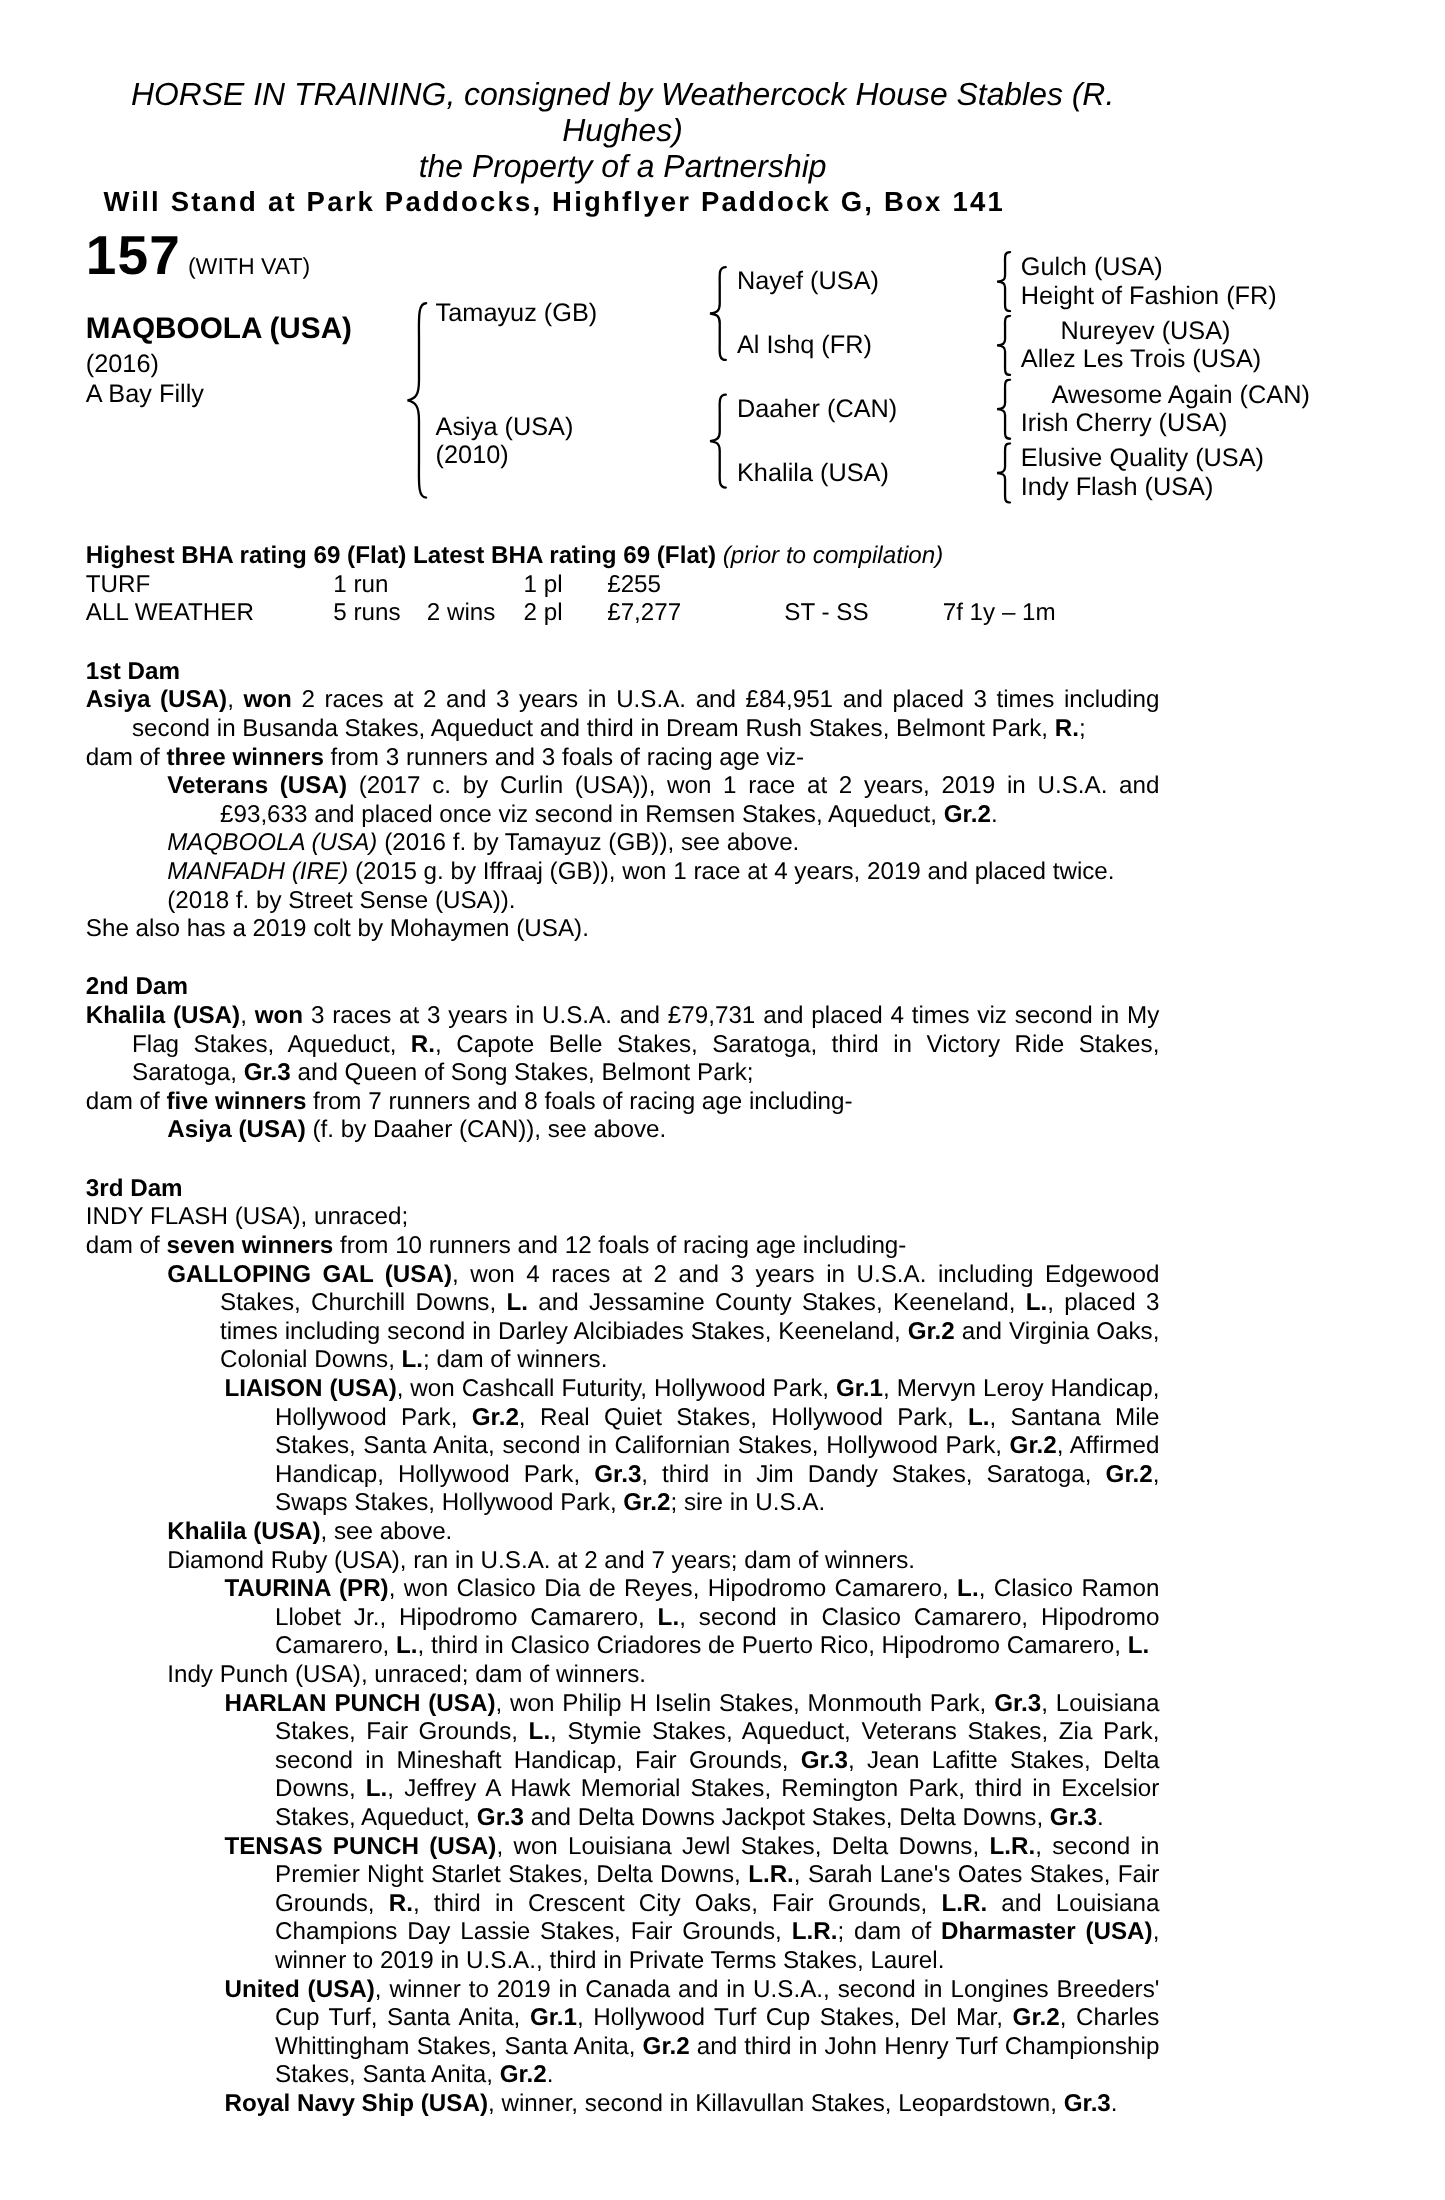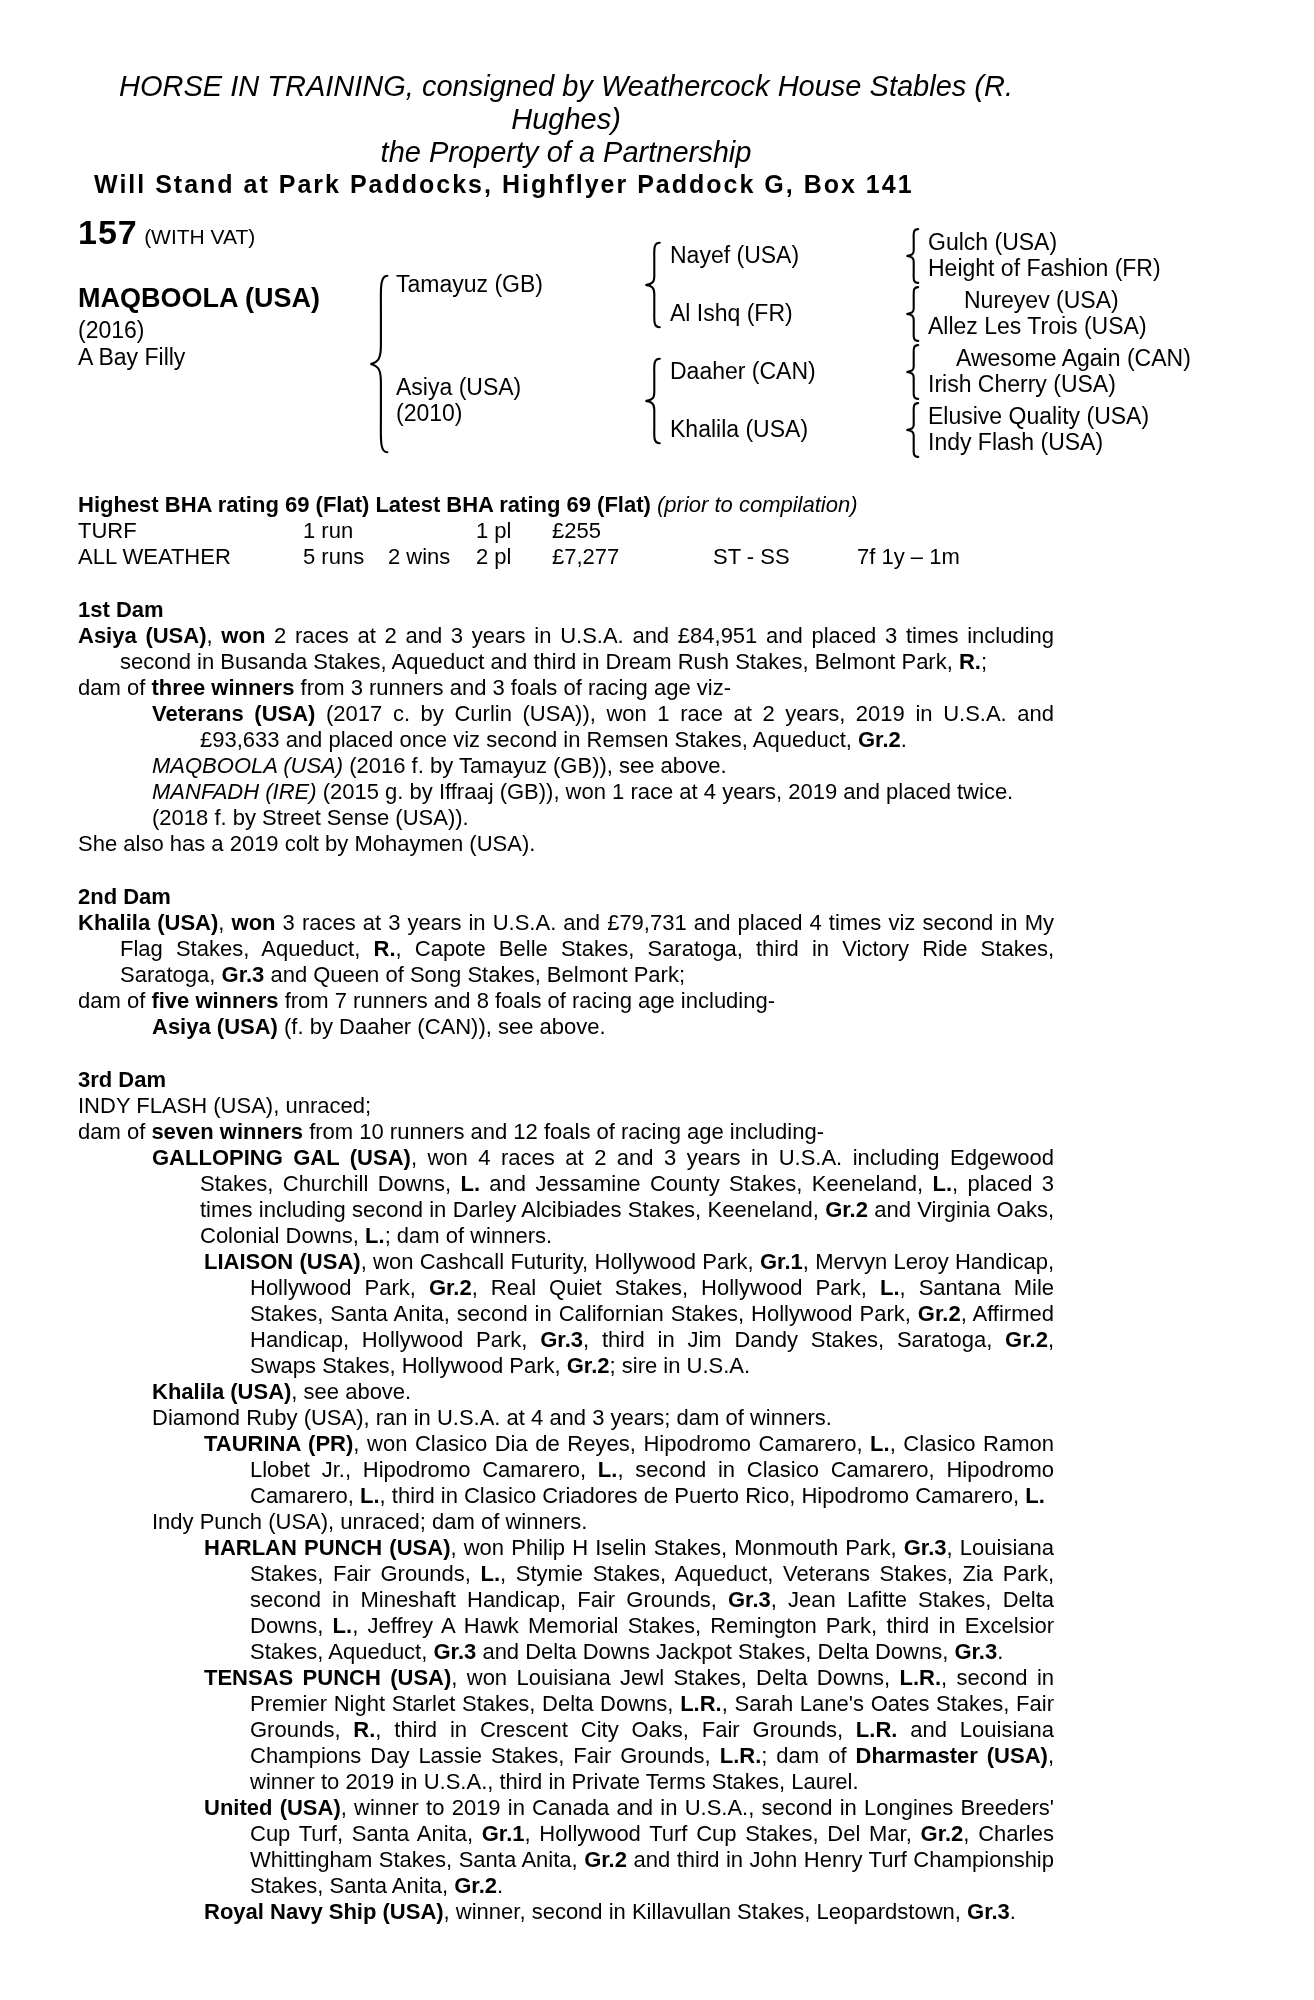--- a/index.html
+++ b/index.html
@@ -8,21 +8,21 @@
   .page{box-sizing:border-box;width:1132px;height:2000px;padding:70px 78px 0 78px;}
 
   
   .hdr p{margin:0;}
   .h-consignor,.h-property{font-style:italic;font-size:29px;line-height:33px;text-align:center;}
   .h-location{font-weight:bold;font-size:25px;line-height:31px;letter-spacing:2px;padding-left:16px;}
 
   
   .pedigree{position:relative;height:260px;margin-top:14px;font-size:23px;line-height:24px;}
   .abs{position:absolute;white-space:nowrap;}
-  .lot-num{font-size:34px;font-weight:bold;letter-spacing:1px;}
+  .lot-num{font-size:50px;font-weight:bold;letter-spacing:1px;}
   .lot-vat{font-size:21px;}
   .horse-name{font-size:27px;font-weight:bold;}
   .brace{position:absolute;}
   .brace path{fill:none;stroke:#000;stroke-width:2.1;stroke-linecap:round;vector-effect:non-scaling-stroke;}
 
   
   .main{margin-top:18px;}
   .main p{margin:0;}
   .summary{margin-bottom:26px;}
   .rr-row span{display:inline-block;white-space:nowrap;}
@@ -126,21 +126,21 @@
           <p class="para l0"><span>dam of </span><span class="b">five winners</span><span> from 7 runners and 8 foals of racing age including-</span></p>
           <p class="para l1"><span class="b">Asiya (USA)</span><span> (f. by Daaher (CAN)), see above.</span></p>
         </section>
         <section class="dam-section">
           <p class="heading">3rd Dam</p>
           <p class="para l0"><span>INDY FLASH (USA), unraced;</span></p>
           <p class="para l0"><span>dam of </span><span class="b">seven winners</span><span> from 10 runners and 12 foals of racing age including-</span></p>
           <p class="para l1"><span class="b">GALLOPING GAL (USA)</span><span>, won 4 races at 2 and 3 years in U.S.A. including Edgewood Stakes, Churchill Downs, </span><span class="b">L.</span><span> and Jessamine County Stakes, Keeneland, </span><span class="b">L.</span><span>, placed 3 times including second in Darley Alcibiades Stakes, Keeneland, </span><span class="b">Gr.2</span><span> and Virginia Oaks, Colonial Downs, </span><span class="b">L.</span><span>; dam of winners.</span></p>
           <p class="para l2"><span class="b">LIAISON (USA)</span><span>, won Cashcall Futurity, Hollywood Park, </span><span class="b">Gr.1</span><span>, Mervyn Leroy Handicap, Hollywood Park, </span><span class="b">Gr.2</span><span>, Real Quiet Stakes, Hollywood Park, </span><span class="b">L.</span><span>, Santana Mile Stakes, Santa Anita, second in Californian Stakes, Hollywood Park, </span><span class="b">Gr.2</span><span>, Affirmed Handicap, Hollywood Park, </span><span class="b">Gr.3</span><span>, third in Jim Dandy Stakes, Saratoga, </span><span class="b">Gr.2</span><span>, Swaps Stakes, Hollywood Park, </span><span class="b">Gr.2</span><span>; sire in U.S.A.</span></p>
           <p class="para l1"><span class="b">Khalila (USA)</span><span>, see above.</span></p>
-          <p class="para l1"><span>Diamond Ruby (USA), ran in U.S.A. at 4 and 3 years; dam of winners.</span></p>
+          <p class="para l1"><span>Diamond Ruby (USA), ran in U.S.A. at 2 and 7 years; dam of winners.</span></p>
           <p class="para l2"><span class="b">TAURINA (PR)</span><span>, won Clasico Dia de Reyes, Hipodromo Camarero, </span><span class="b">L.</span><span>, Clasico Ramon Llobet Jr., Hipodromo Camarero, </span><span class="b">L.</span><span>, second in Clasico Camarero, Hipodromo Camarero, </span><span class="b">L.</span><span>, third in Clasico Criadores de Puerto Rico, Hipodromo Camarero, </span><span class="b">L.</span></p>
           <p class="para l1"><span>Indy Punch (USA), unraced; dam of winners.</span></p>
           <p class="para l2"><span class="b">HARLAN PUNCH (USA)</span><span>, won Philip H Iselin Stakes, Monmouth Park, </span><span class="b">Gr.3</span><span>, Louisiana Stakes, Fair Grounds, </span><span class="b">L.</span><span>, Stymie Stakes, Aqueduct, Veterans Stakes, Zia Park, second in Mineshaft Handicap, Fair Grounds, </span><span class="b">Gr.3</span><span>, Jean Lafitte Stakes, Delta Downs, </span><span class="b">L.</span><span>, Jeffrey A Hawk Memorial Stakes, Remington Park, third in Excelsior Stakes, Aqueduct, </span><span class="b">Gr.3</span><span> and Delta Downs Jackpot Stakes, Delta Downs, </span><span class="b">Gr.3</span><span>.</span></p>
           <p class="para l2"><span class="b">TENSAS PUNCH (USA)</span><span>, won Louisiana Jewl Stakes, Delta Downs, </span><span class="b">L.R.</span><span>, second in Premier Night Starlet Stakes, Delta Downs, </span><span class="b">L.R.</span><span>, Sarah Lane's Oates Stakes, Fair Grounds, </span><span class="b">R.</span><span>, third in Crescent City Oaks, Fair Grounds, </span><span class="b">L.R.</span><span> and Louisiana Champions Day Lassie Stakes, Fair Grounds, </span><span class="b">L.R.</span><span>; dam of </span><span class="b">Dharmaster (USA)</span><span>, winner to 2019 in U.S.A., third in Private Terms Stakes, Laurel.</span></p>
           <p class="para l2"><span class="b">United (USA)</span><span>, winner to 2019 in Canada and in U.S.A., second in Longines Breeders' Cup Turf, Santa Anita, </span><span class="b">Gr.1</span><span>, Hollywood Turf Cup Stakes, Del Mar, </span><span class="b">Gr.2</span><span>, Charles Whittingham Stakes, Santa Anita, </span><span class="b">Gr.2</span><span> and third in John Henry Turf Championship Stakes, Santa Anita, </span><span class="b">Gr.2</span><span>.</span></p>
           <p class="para l2"><span class="b">Royal Navy Ship (USA)</span><span>, winner, second in Killavullan Stakes, Leopardstown, </span><span class="b">Gr.3</span><span>.</span></p>
         </section>
       </div>
   </div>
 

